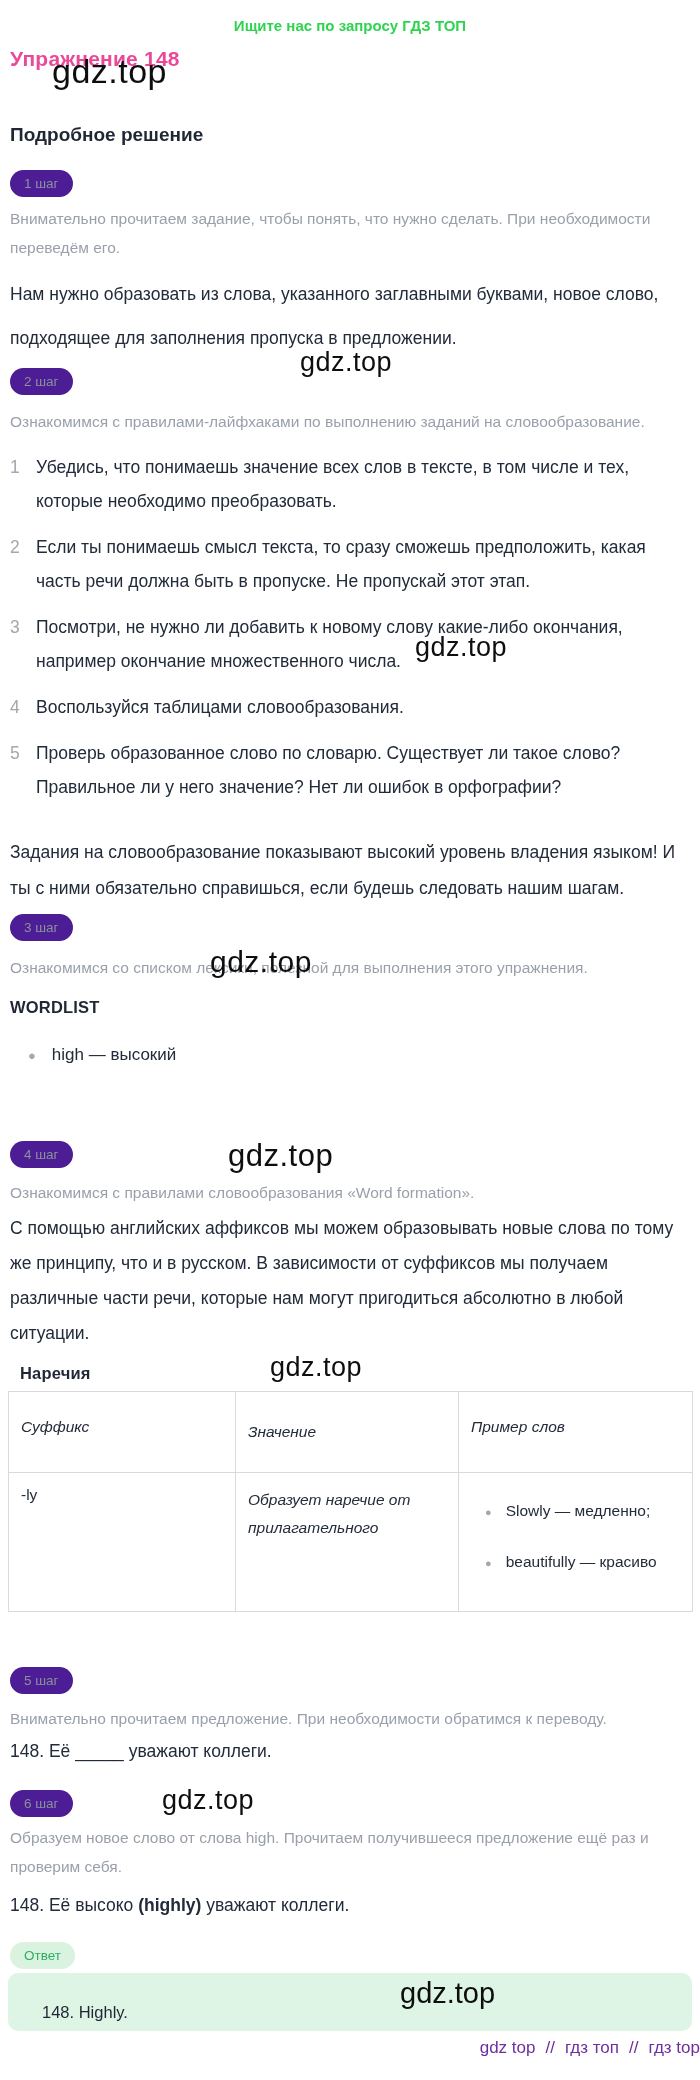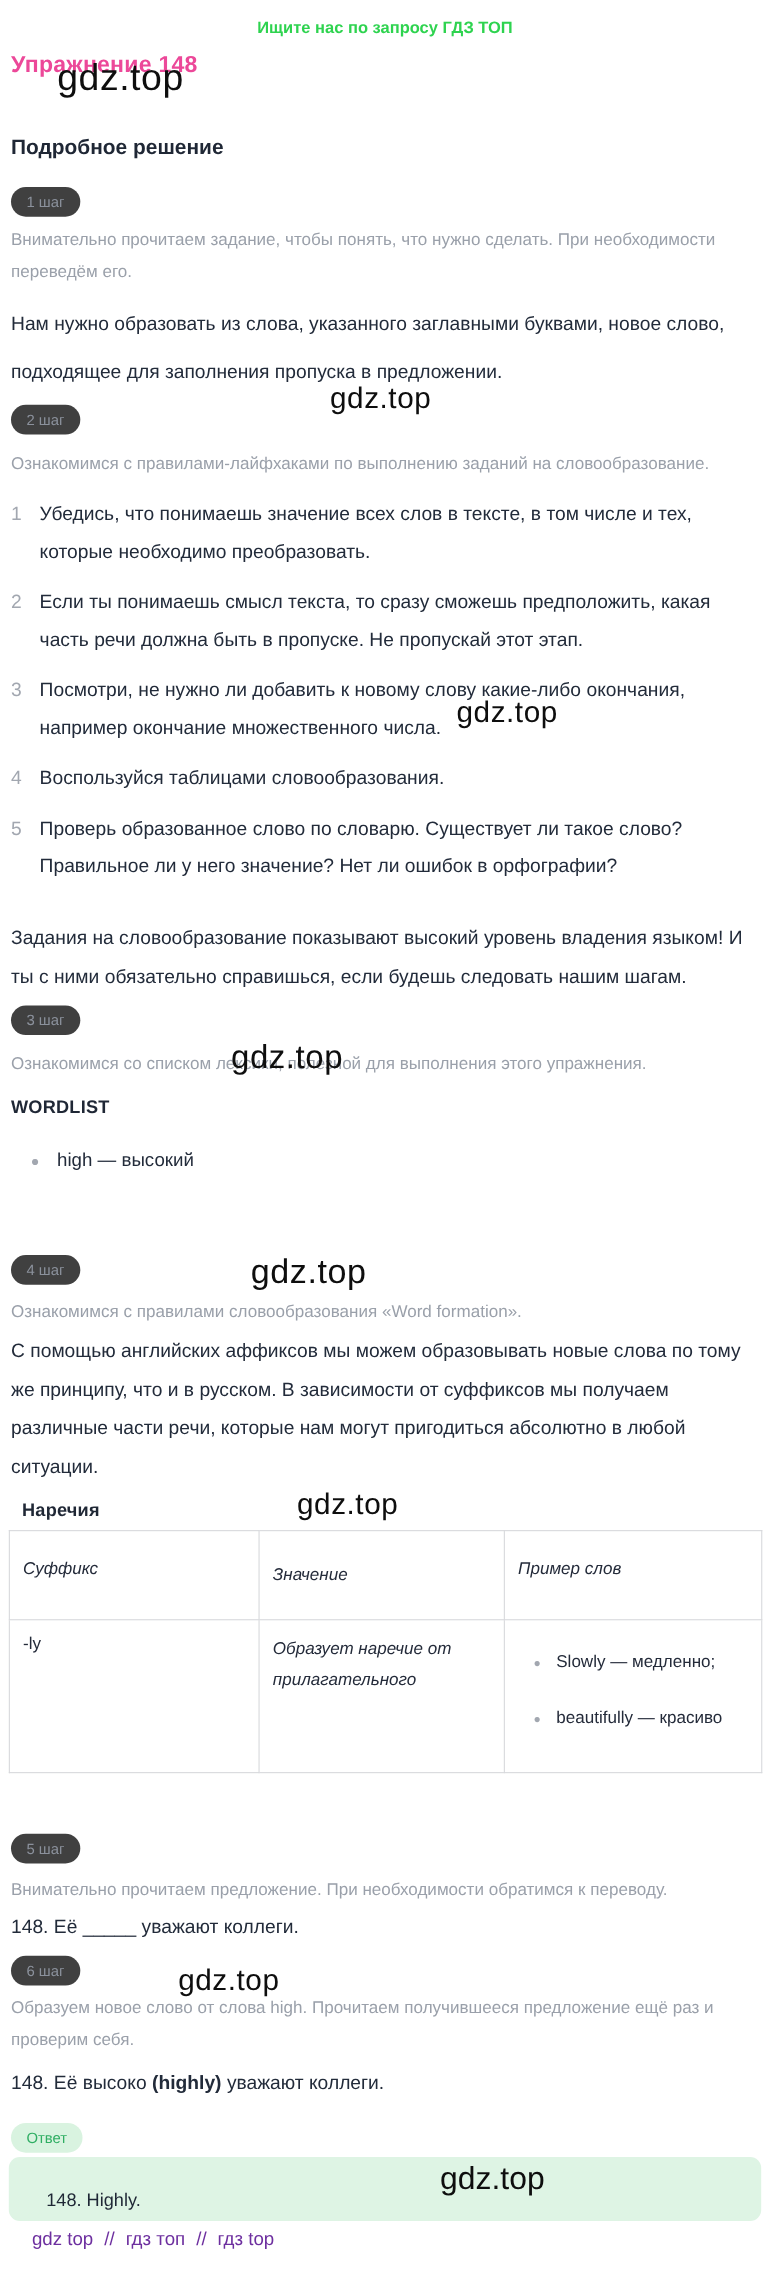--- a/index.html
+++ b/index.html
@@ -7,21 +7,21 @@
   body { font-family:"Liberation Sans", sans-serif; color:#222b3a; }
   #page { position:relative; width:700px; height:2080px; margin:0 auto; background:#fff; overflow:hidden; }
 
   .promo { text-align:center; margin-top:17px; font-size:15px; font-weight:700; color:#2ed34f; text-decoration:none; display:block; }
 
   h1.ex-title { font-size:21px; font-weight:700; color:#ec4899; margin:13px 0 0 10px; letter-spacing:.2px; }
   h2.sol-title { font-size:19px; font-weight:700; color:#1f2735; margin:53px 0 0 10px; }
 
   .wm { position:absolute; color:#0e0e0e; font-weight:500; letter-spacing:.5px; white-space:nowrap; }
 
-  .badge { display:inline-block; margin:0 0 0 10px; background:#404040; color:#8b919c;
+  .badge { display:inline-block; margin:0 0 0 10px; background:#4c1d95; color:#8b919c;
            font-size:13.5px; padding:6px 14px; border-radius:15px; }
   .badge.answer { background:#d9f3e0; color:#2fae63; }
 
   .note { margin:7px 10px 0 10px; font-size:15.5px; line-height:29px; color:#9aa0aa; }
 
   .para { margin:10px 12px 0 10px; font-size:17.5px; line-height:44px; font-weight:500; color:#222b3a; }
   .para.tight { line-height:36px; }
   .para.tight4 { line-height:35px; }
 
   .num-list { margin:14px 12px 0 10px; }
@@ -46,27 +46,27 @@
   .cell-dot-item .dot { color:#a2a7b0; font-size:11px; margin-right:14px; }
 
   .sentence { margin:8px 10px 0 10px; font-size:17.5px; font-weight:500; color:#222b3a; }
   .sentence b { font-weight:700; }
 
   .answer-box { position:relative; margin:4px 8px 0 8px; background:#def4e4; border-radius:10px;
                 padding:30px 16px 16px 34px; height:58px; }
   .answer-box .ans-text { font-size:16.5px; font-weight:500; color:#1f2735; }
   .answer-box .wm-in { position:absolute; top:4px; left:392px; color:#0e0e0e; font-weight:500; font-size:29px; }
 
-  .footer { margin-top:7px; text-align:left; font-size:17px; font-weight:500; color:#6d2f9f;padding-left:29px; }
+  .footer { margin-top:7px; text-align:right; font-size:17px; font-weight:500; color:#6d2f9f;padding-left:29px; }
   .footer a { color:#6d2f9f; text-decoration:none; }
   .footer .sep { margin:0 10px; }
 
   .mt24 { margin-top:24px; } .mt8 { margin-top:8px; } .mt12 { margin-top:12px; }
   .mt30 { margin-top:30px; } .mt76 { margin-top:76px; } .mt13 { margin-top:13px;margin-left:20px; }
-  .mt38 { margin-top:55px; } .mt42 { margin-top:16px; } .mt26 { margin-top:26px; } .mt4 { margin-top:4px; }
+  .mt38 { margin-top:55px; } .mt42 { margin-top:28px; } .mt26 { margin-top:26px; } .mt4 { margin-top:4px; }
 </style>
 </head>
 <body>
 
 <div id="page">
 
   <div class="wm" style="top:52px; left:52px; font-size:34px;">gdz.top</div>
   <div class="wm" style="top:347px; left:300px; font-size:27px;">gdz.top</div>
   <div class="wm" style="top:632px; left:415px; font-size:27px;">gdz.top</div>
   <div class="wm" style="top:945px; left:210px; font-size:30px;">gdz.top</div>

